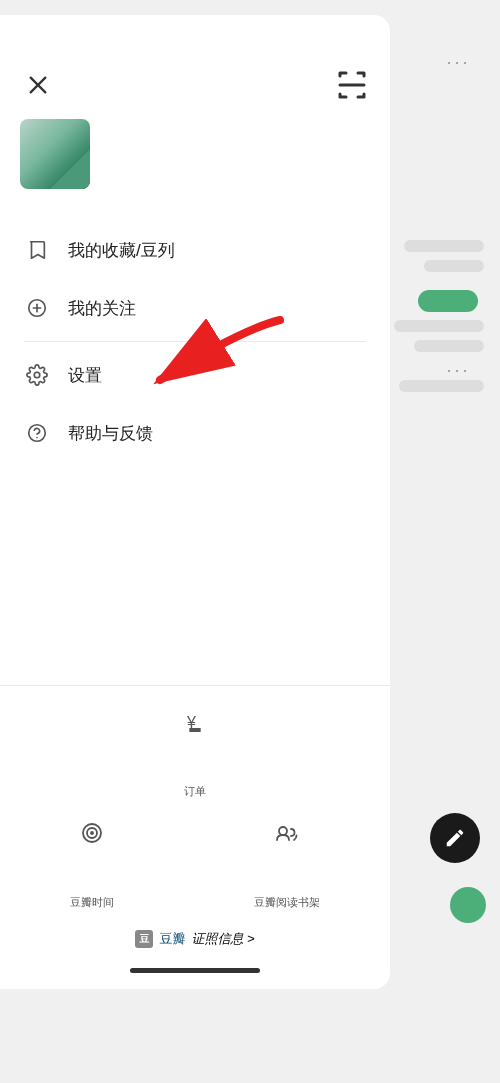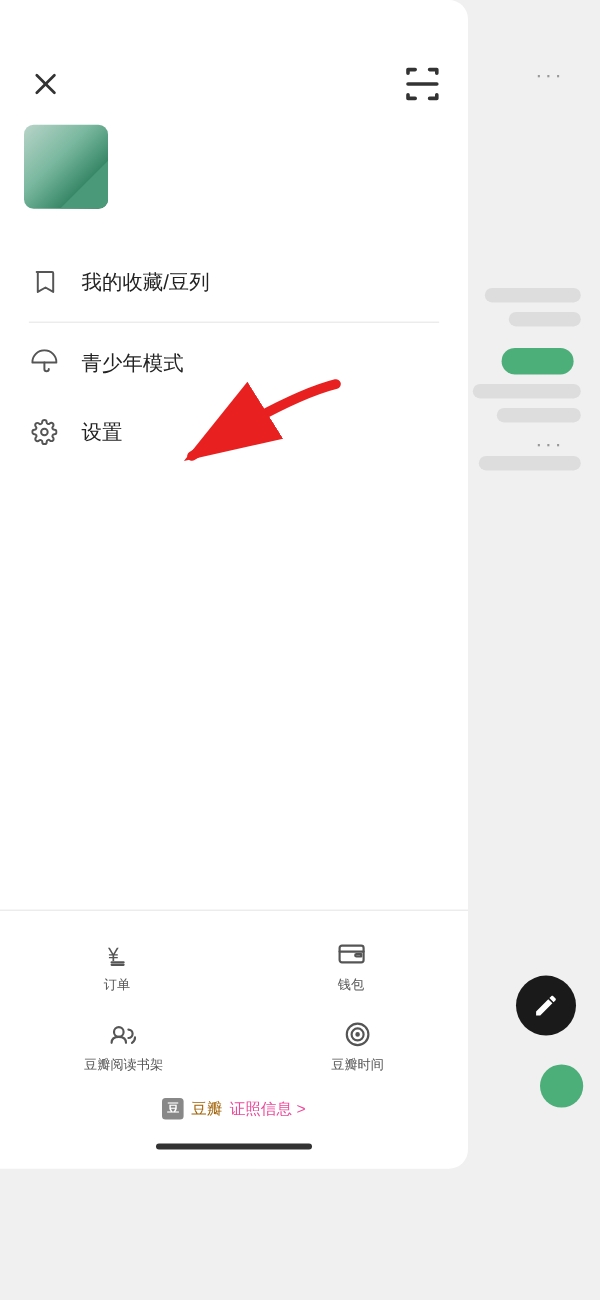--- a/index.html
+++ b/index.html
@@ -17,21 +17,21 @@
       position: absolute;
       top: 0; left: 0;
       width: 500px;
       height: 1083px;
       background: #f0f0f0;
     }
 
     
     .drawer {
       position: absolute;
-      top: 0; left: 0;
+      top: 15px; left: 0;
       width: 390px;
       height: 974px;
       background: #fff;
       border-radius: 0 16px 16px 0;
       display: flex;
       flex-direction: column;
       z-index: 10;
     }
 
     
@@ -164,20 +164,21 @@
     }
 
     .toolbar-icon svg {
       width: 24px;
       height: 24px;
     }
 
     .toolbar-label {
       font-size: 11px;
       color: #555;
+      margin-top: 44px;
     }
 
     
     .bottom-brand {
       display: flex;
       align-items: center;
       justify-content: center;
       padding: 10px 0 14px 0;
       gap: 6px;
     }
@@ -190,26 +191,27 @@
       display: flex;
       align-items: center;
       justify-content: center;
       color: white;
       font-size: 10px;
       font-weight: bold;
     }
 
     .brand-text {
       font-size: 13px;
-      color: #a16207;
+      color: #0c4a6e;
     }
 
     .brand-link {
       font-size: 13px;
-      color: #ec4899;
+      color: #000000;
+      font-style: italic;
     }
 
     
     .home-indicator {
       width: 130px;
       height: 5px;
       background: #333;
       border-radius: 3px;
       margin: 6px auto 8px auto;
     }
@@ -343,100 +345,101 @@
 
     <div class="menu-item">
       <div class="menu-icon">
         <svg viewBox="0 0 24 24" fill="none" stroke="currentColor" stroke-width="1.8" stroke-linecap="round" stroke-linejoin="round">
           <path d="M5 3h14a1 1 0 011 1v17l-7-4-7 4V4a1 1 0 011-1z"></path>
         </svg>
       </div>
       <span class="menu-label">我的收藏/豆列</span>
     </div>
 
-
-
-    <div class="section-divider"></div>
-
     <div class="menu-item">
       <div class="menu-icon">
         <svg viewBox="0 0 24 24" fill="none" stroke="currentColor" stroke-width="1.8" stroke-linecap="round" stroke-linejoin="round">
-          <path d="M23 12a11 11 0 00-22 0z"></path>
-          <path d="M12 12v6a2 2 0 004 0"></path>
+          <circle cx="12" cy="12" r="9"></circle>
+          <line x1="12" y1="8" x2="12" y2="16"></line>
+          <line x1="8" y1="12" x2="16" y2="12"></line>
         </svg>
       </div>
-      <span class="menu-label">青少年模式</span>
-    </div>
+      <span class="menu-label">我的关注</span>
+    </div>
+
+
+    <div class="section-divider"></div>
+
 
     <div class="menu-item">
       <div class="menu-icon">
         <svg viewBox="0 0 24 24" fill="none" stroke="currentColor" stroke-width="1.8" stroke-linecap="round" stroke-linejoin="round">
           <circle cx="12" cy="12" r="3"></circle>
           <path d="M19.4 15a1.65 1.65 0 00.33 1.82l.06.06a2 2 0 010 2.83 2 2 0 01-2.83 0l-.06-.06a1.65 1.65 0 00-1.82-.33 1.65 1.65 0 00-1 1.51V21a2 2 0 01-4 0v-.09A1.65 1.65 0 009 19.4a1.65 1.65 0 00-1.82.33l-.06.06a2 2 0 01-2.83 0 2 2 0 010-2.83l.06-.06A1.65 1.65 0 004.68 15a1.65 1.65 0 00-1.51-1H3a2 2 0 010-4h.09A1.65 1.65 0 004.6 9a1.65 1.65 0 00-.33-1.82l-.06-.06a2 2 0 010-2.83 2 2 0 012.83 0l.06.06A1.65 1.65 0 009 4.68a1.65 1.65 0 001-1.51V3a2 2 0 014 0v.09a1.65 1.65 0 001 1.51 1.65 1.65 0 001.82-.33l.06-.06a2 2 0 012.83 0 2 2 0 010 2.83l-.06.06A1.65 1.65 0 0019.4 9a1.65 1.65 0 001.51 1H21a2 2 0 010 4h-.09a1.65 1.65 0 00-1.51 1z"></path>
         </svg>
       </div>
       <span class="menu-label">设置</span>
     </div>
 
+    <div class="menu-item">
+      <div class="menu-icon">
+        <svg viewBox="0 0 24 24" fill="none" stroke="currentColor" stroke-width="1.8" stroke-linecap="round" stroke-linejoin="round">
+          <circle cx="12" cy="12" r="9"></circle>
+          <path d="M9.09 9a3 3 0 015.83 1c0 2-3 3-3 3"></path>
+          <line x1="12" y1="17" x2="12.01" y2="17"></line>
+        </svg>
+      </div>
+      <span class="menu-label">帮助与反馈</span>
+    </div>
 
   </div>
 
   <div class="bottom-toolbar">
     <div class="toolbar-row">
 
       <div class="toolbar-item">
         <div class="toolbar-icon">
           <svg viewBox="0 0 24 24" fill="none" stroke="currentColor" stroke-width="1.8" stroke-linecap="round" stroke-linejoin="round">
             <text x="4" y="18" font-size="16" fill="currentColor" stroke="none" font-family="sans-serif">¥</text>
             <line x1="7" y1="19" x2="17" y2="19"></line>
             <line x1="7" y1="21" x2="17" y2="21"></line>
           </svg>
         </div>
         <span class="toolbar-label">订单</span>
       </div>
 
 
+
+    </div>
+
+    <div class="toolbar-row">
+
       <div class="toolbar-item">
         <div class="toolbar-icon">
           <svg viewBox="0 0 24 24" fill="none" stroke="currentColor" stroke-width="1.8" stroke-linecap="round" stroke-linejoin="round">
-            <rect x="2" y="5" width="20" height="14" rx="2"></rect>
-            <path d="M16 12a1 1 0 000 2h4v-2h-4z"></path>
-            <line x1="2" y1="10" x2="22" y2="10"></line>
+            <circle cx="12" cy="12" r="9"></circle>
+            <circle cx="12" cy="12" r="5"></circle>
+            <circle cx="12" cy="12" r="1" fill="currentColor"></circle>
           </svg>
         </div>
-        <span class="toolbar-label">钱包</span>
-      </div>
-
-    </div>
-
-    <div class="toolbar-row">
+        <span class="toolbar-label">豆瓣时间</span>
+      </div>
 
       <div class="toolbar-item">
         <div class="toolbar-icon">
           <svg viewBox="0 0 24 24" fill="none" stroke="currentColor" stroke-width="1.8" stroke-linecap="round" stroke-linejoin="round">
             <path d="M2 19c0-3 2-5 6-5s6 2 6 5"></path>
             <circle cx="8" cy="10" r="4"></circle>
             <path d="M16 8c2 0 3.5 1.5 3.5 3.5S18 15 16 15"></path>
             <path d="M19 19c1.5-1 2.5-2.5 2.5-4.5"></path>
           </svg>
         </div>
         <span class="toolbar-label">豆瓣阅读书架</span>
       </div>
 
-      <div class="toolbar-item">
-        <div class="toolbar-icon">
-          <svg viewBox="0 0 24 24" fill="none" stroke="currentColor" stroke-width="1.8" stroke-linecap="round" stroke-linejoin="round">
-            <circle cx="12" cy="12" r="9"></circle>
-            <circle cx="12" cy="12" r="5"></circle>
-            <circle cx="12" cy="12" r="1" fill="currentColor"></circle>
-          </svg>
-        </div>
-        <span class="toolbar-label">豆瓣时间</span>
-      </div>
-
 
     </div>
 
     <div class="bottom-brand">
       <div class="brand-icon">
         <span>豆</span>
       </div>
       <span class="brand-text">豆瓣</span>
       <span class="brand-link">证照信息 &gt;</span>
     </div>

